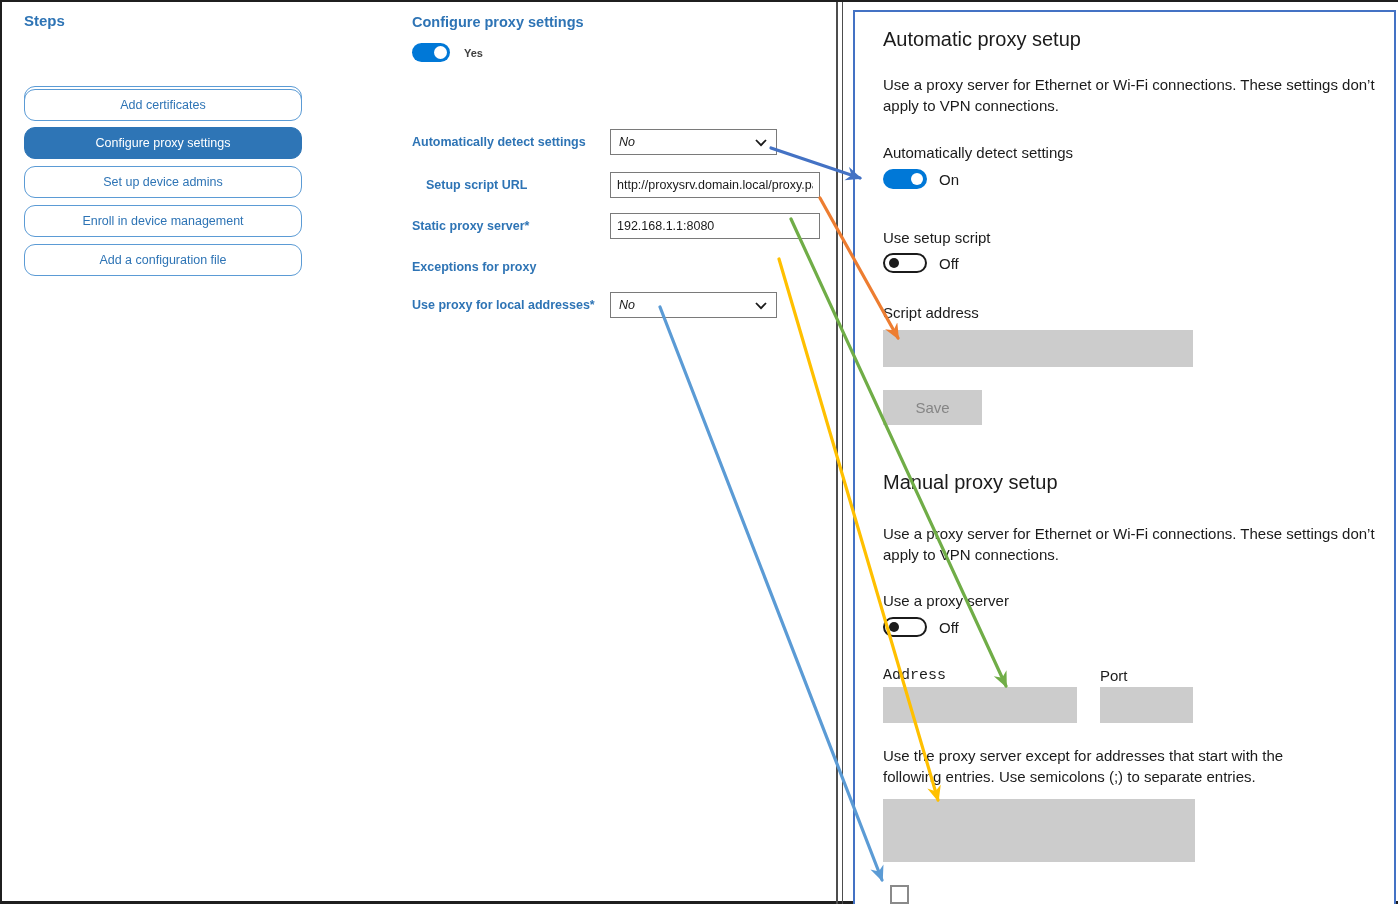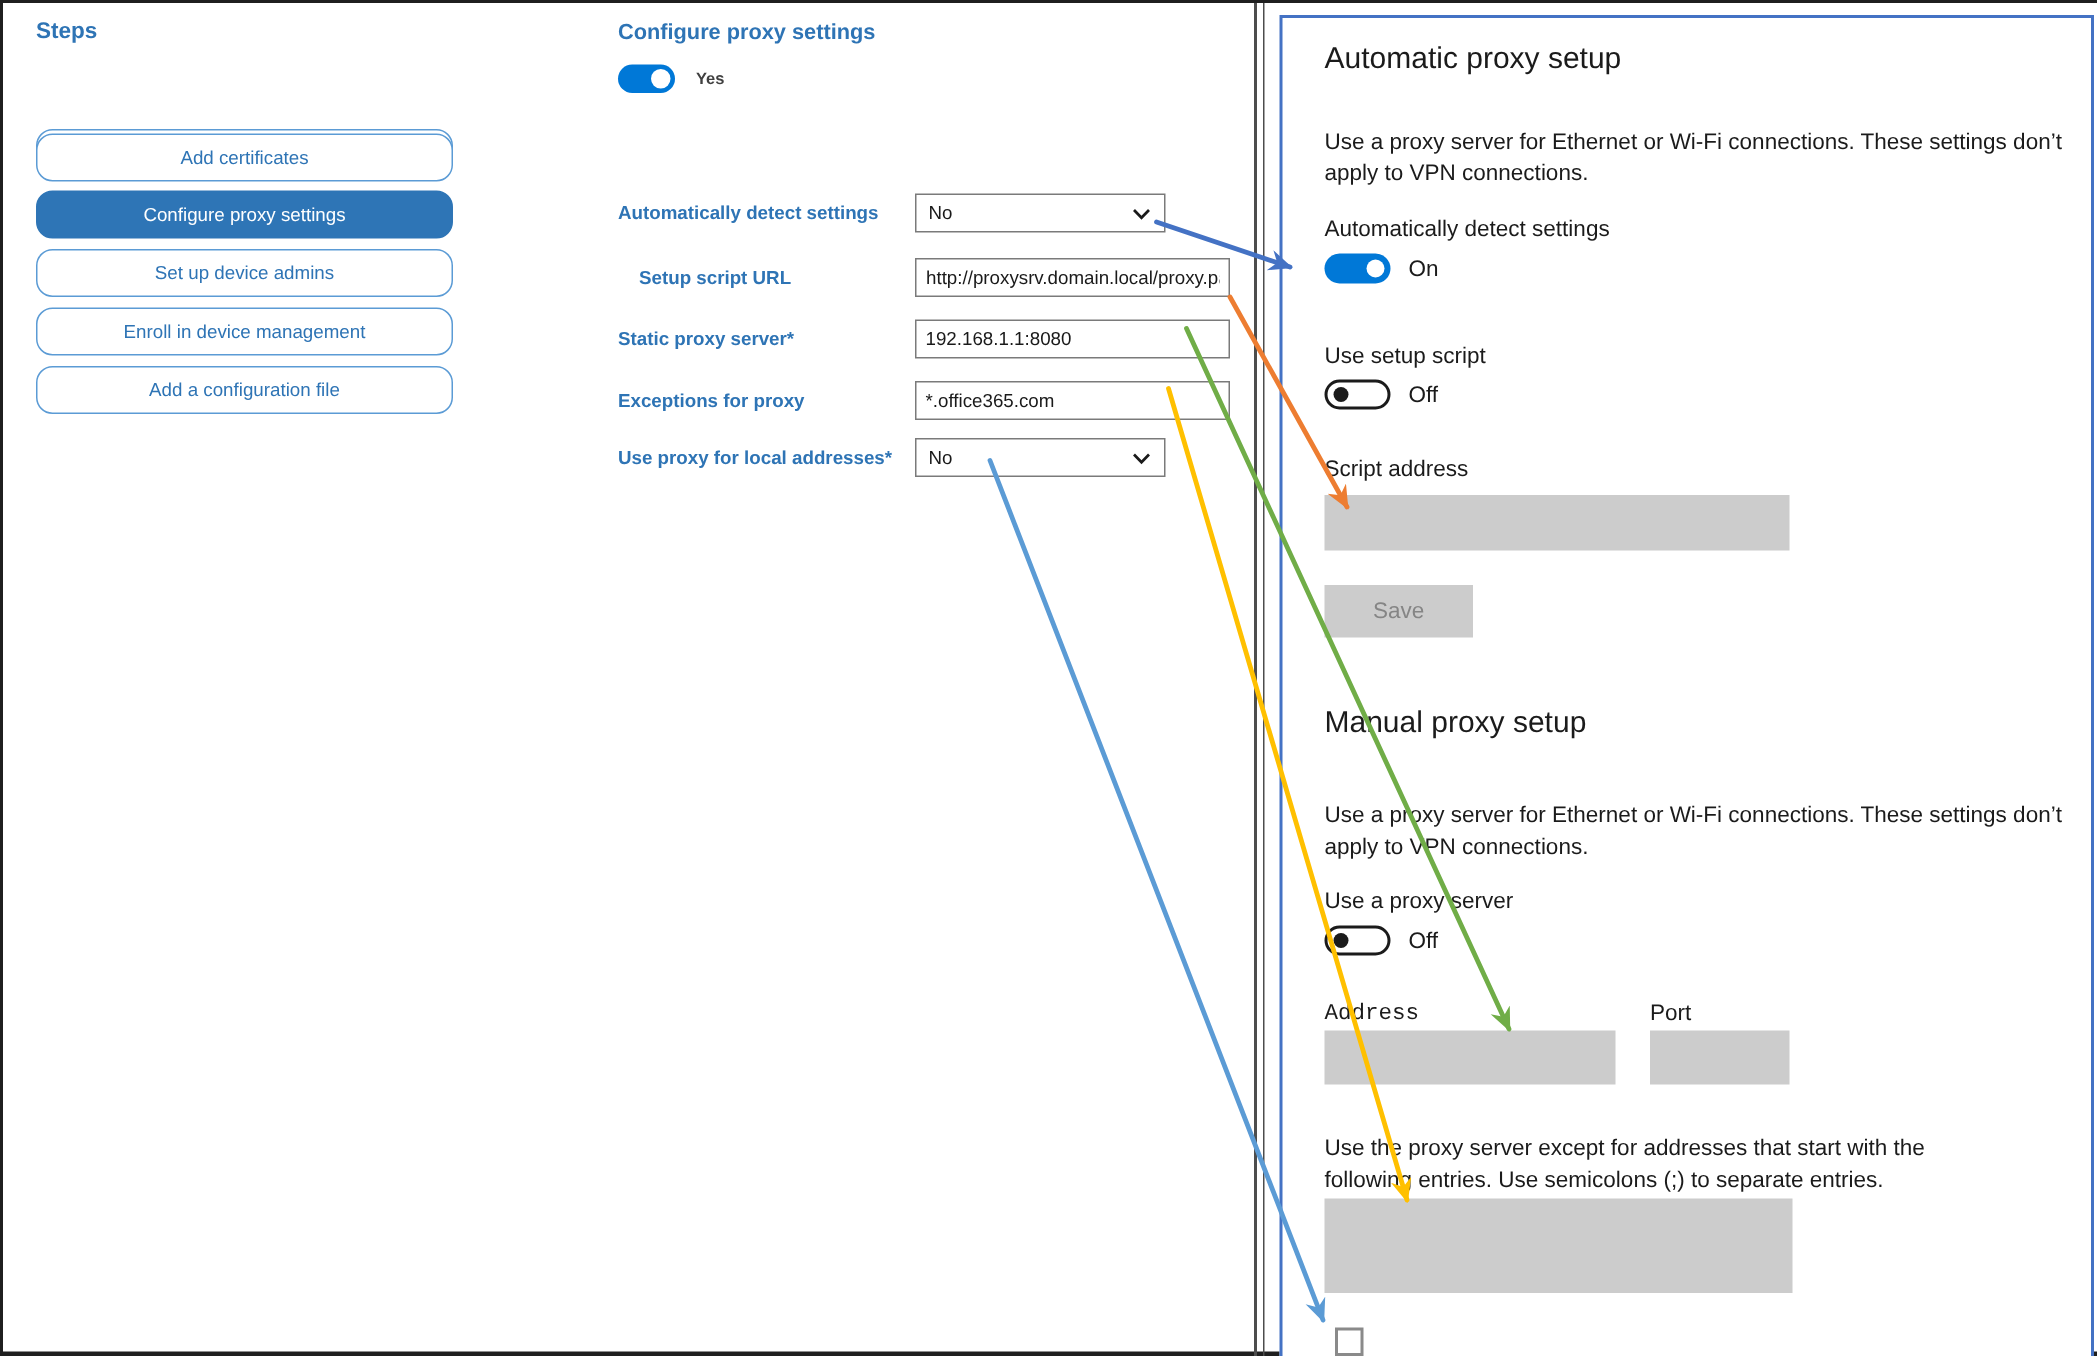--- a/index.html
+++ b/index.html
@@ -23,31 +23,31 @@
   .form-title { position:absolute; left:410px; top:12px; font-size:14.5px; font-weight:bold; color:#2e74b5; }
   .toggle-sm { position:absolute; left:410px; top:41px; width:38px; height:19px; border-radius:10px;
                background:#0078d7; cursor:pointer; }
   .toggle-sm .knob { position:absolute; right:3px; top:3px; width:13px; height:13px; border-radius:50%; background:#fff; }
   .toggle-sm-label { position:absolute; left:462px; top:45px; font-size:11px; font-weight:bold; color:#404040; }
 
   .field-label { position:absolute; left:410px; width:195px; font-size:12.5px; font-weight:bold; color:#2e74b5; }
   .text-input { position:absolute; left:608px; height:26px; border:1px solid #7a7a7a; background:#fff;
                 font-size:12.5px; color:#1a1a1a; padding:0 6px; font-family:"Liberation Sans", sans-serif; }
   .dropdown { position:absolute; left:608px; width:167px; height:26px; border:1px solid #7a7a7a; background:#fff;
-              font-size:12.5px; color:#1a1a1a; display:flex; align-items:center; padding:0 8px; cursor:pointer; }
+              font-size:12.5px; color:#1a1a1a; display:flex; align-items:center; padding:0 8px; cursor:pointer;font-style:italic; }
   .dropdown svg { position:absolute; right:9px; top:9px; }
 
   
   .vline { position:absolute; top:0; height:904px; width:1.5px; background:#4d4d4d; }
 
   
   .panel { position:absolute; left:851px; top:8px; width:543px; height:906px;
            border:2px solid #4472c4; background:#fff; }
   .panel .h1 { position:absolute; left:28px; font-size:20px; font-weight:400; color:#1b1b1b; }
-  .panel .para { position:absolute; left:28px; font-size:15px; color:#1b1b1b; line-height:21px;margin-top:10px; }
+  .panel .para { position:absolute; left:28px; font-size:15px; color:#1b1b1b; line-height:21px; }
   .panel .lbl { position:absolute; left:28px; font-size:15px; color:#1b1b1b; }
   .toggle-on { position:absolute; left:28px; width:44px; height:20px; border-radius:10px; background:#0078d7; cursor:pointer; }
   .toggle-on .knob { position:absolute; right:4px; top:4px; width:12px; height:12px; border-radius:50%; background:#fff; }
   .toggle-off { position:absolute; left:28px; width:44px; height:20px; border-radius:10px; background:#fff;
                 border:2px solid #1b1b1b; cursor:pointer; }
   .toggle-off .knob { position:absolute; left:4px; top:3px; width:10px; height:10px; border-radius:50%; background:#1b1b1b; }
   .state-lbl { position:absolute; left:84px; font-size:15px; color:#1b1b1b; }
   .gray-box { position:absolute; background:#cccccc; }
   .save-btn { position:absolute; left:28px; width:99px; height:35px; background:#cccccc; border:none;
               color:#858585; font-size:15px; font-family:"Liberation Sans", sans-serif; cursor:pointer; }
@@ -98,21 +98,20 @@
       </svg>
   </div>
 
   <div class="field-label" style="top:176px;margin-left:14px;">Setup script URL</div>
   <input class="text-input" style="top: 170px; width: 210px;" value="http://proxysrv.domain.local/proxy.pac">
 
   <div class="field-label" style="top:217px;">Static proxy server*</div>
   <input class="text-input" style="top: 211px; width: 210px;" value="192.168.1.1:8080">
 
   <div class="field-label" style="top:258px;">Exceptions for proxy</div>
-  <input class="text-input" style="top: 252px; width: 210px;" value="*.office365.com">
 
   <div class="field-label" style="top:296px;">Use proxy for local addresses*</div>
   <div class="dropdown" style="top:290px;">
     <span>No</span>
     <svg width="12" height="8" viewBox="0 0 12 8">
         <path d="M1 1 L6 6.2 L11 1" fill="none" stroke="#1a1a1a" stroke-width="1.8"></path>
       </svg>
   </div>
 
   <div class="vline" style="left:834px;"></div>

